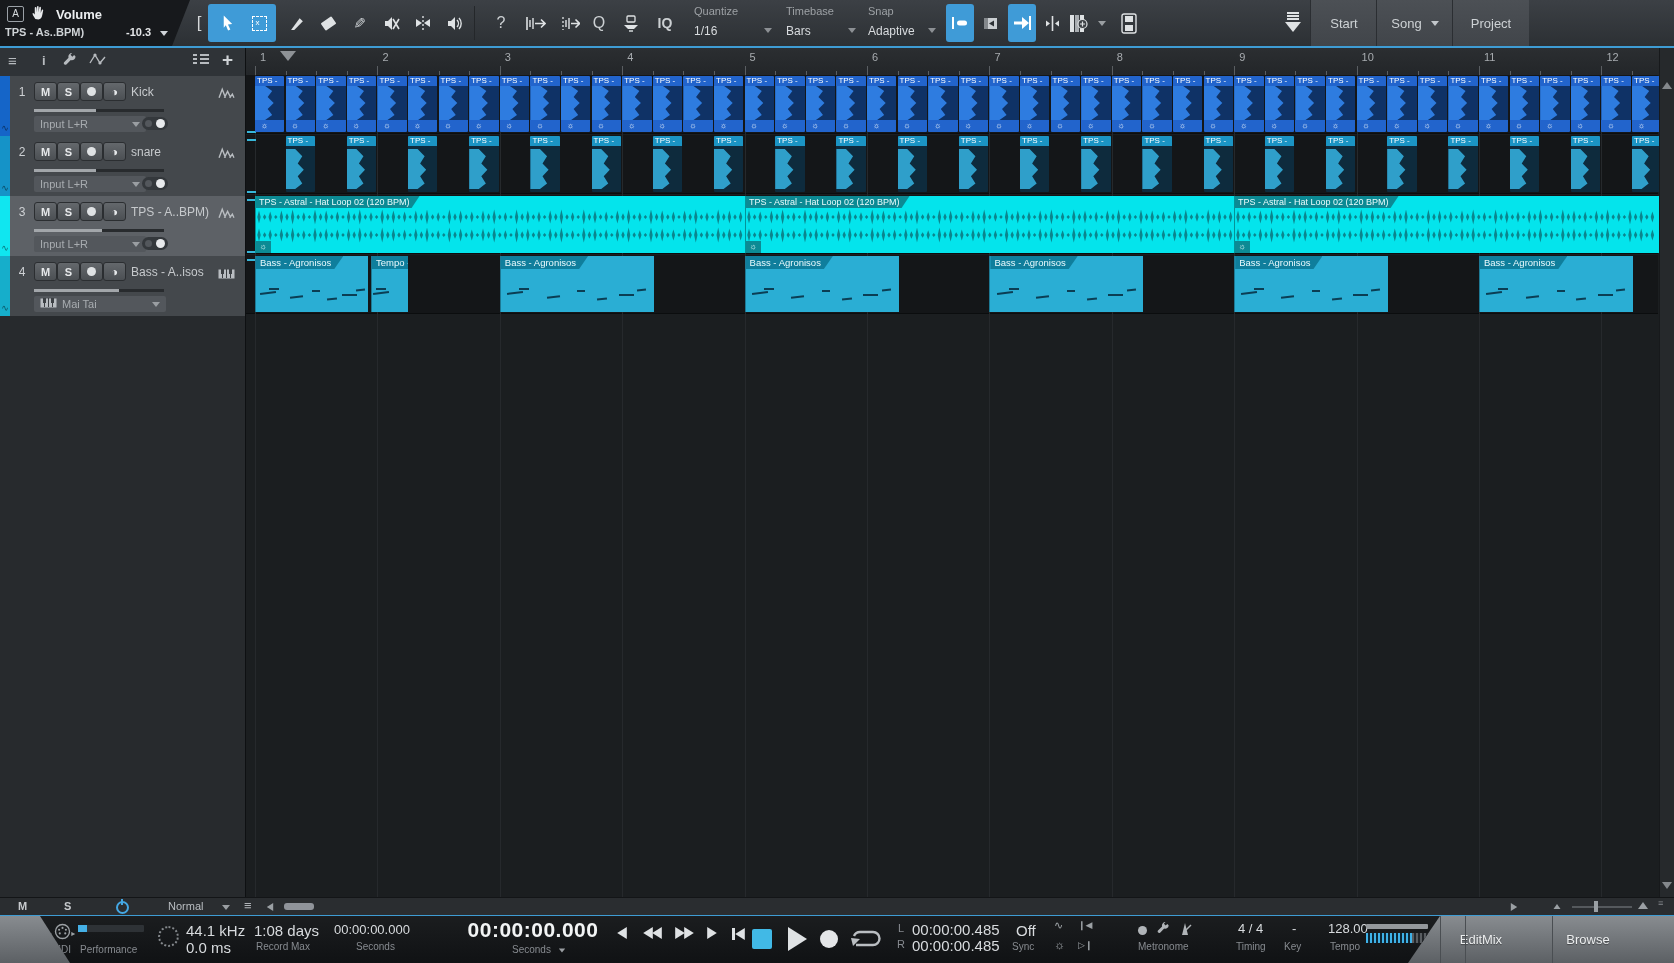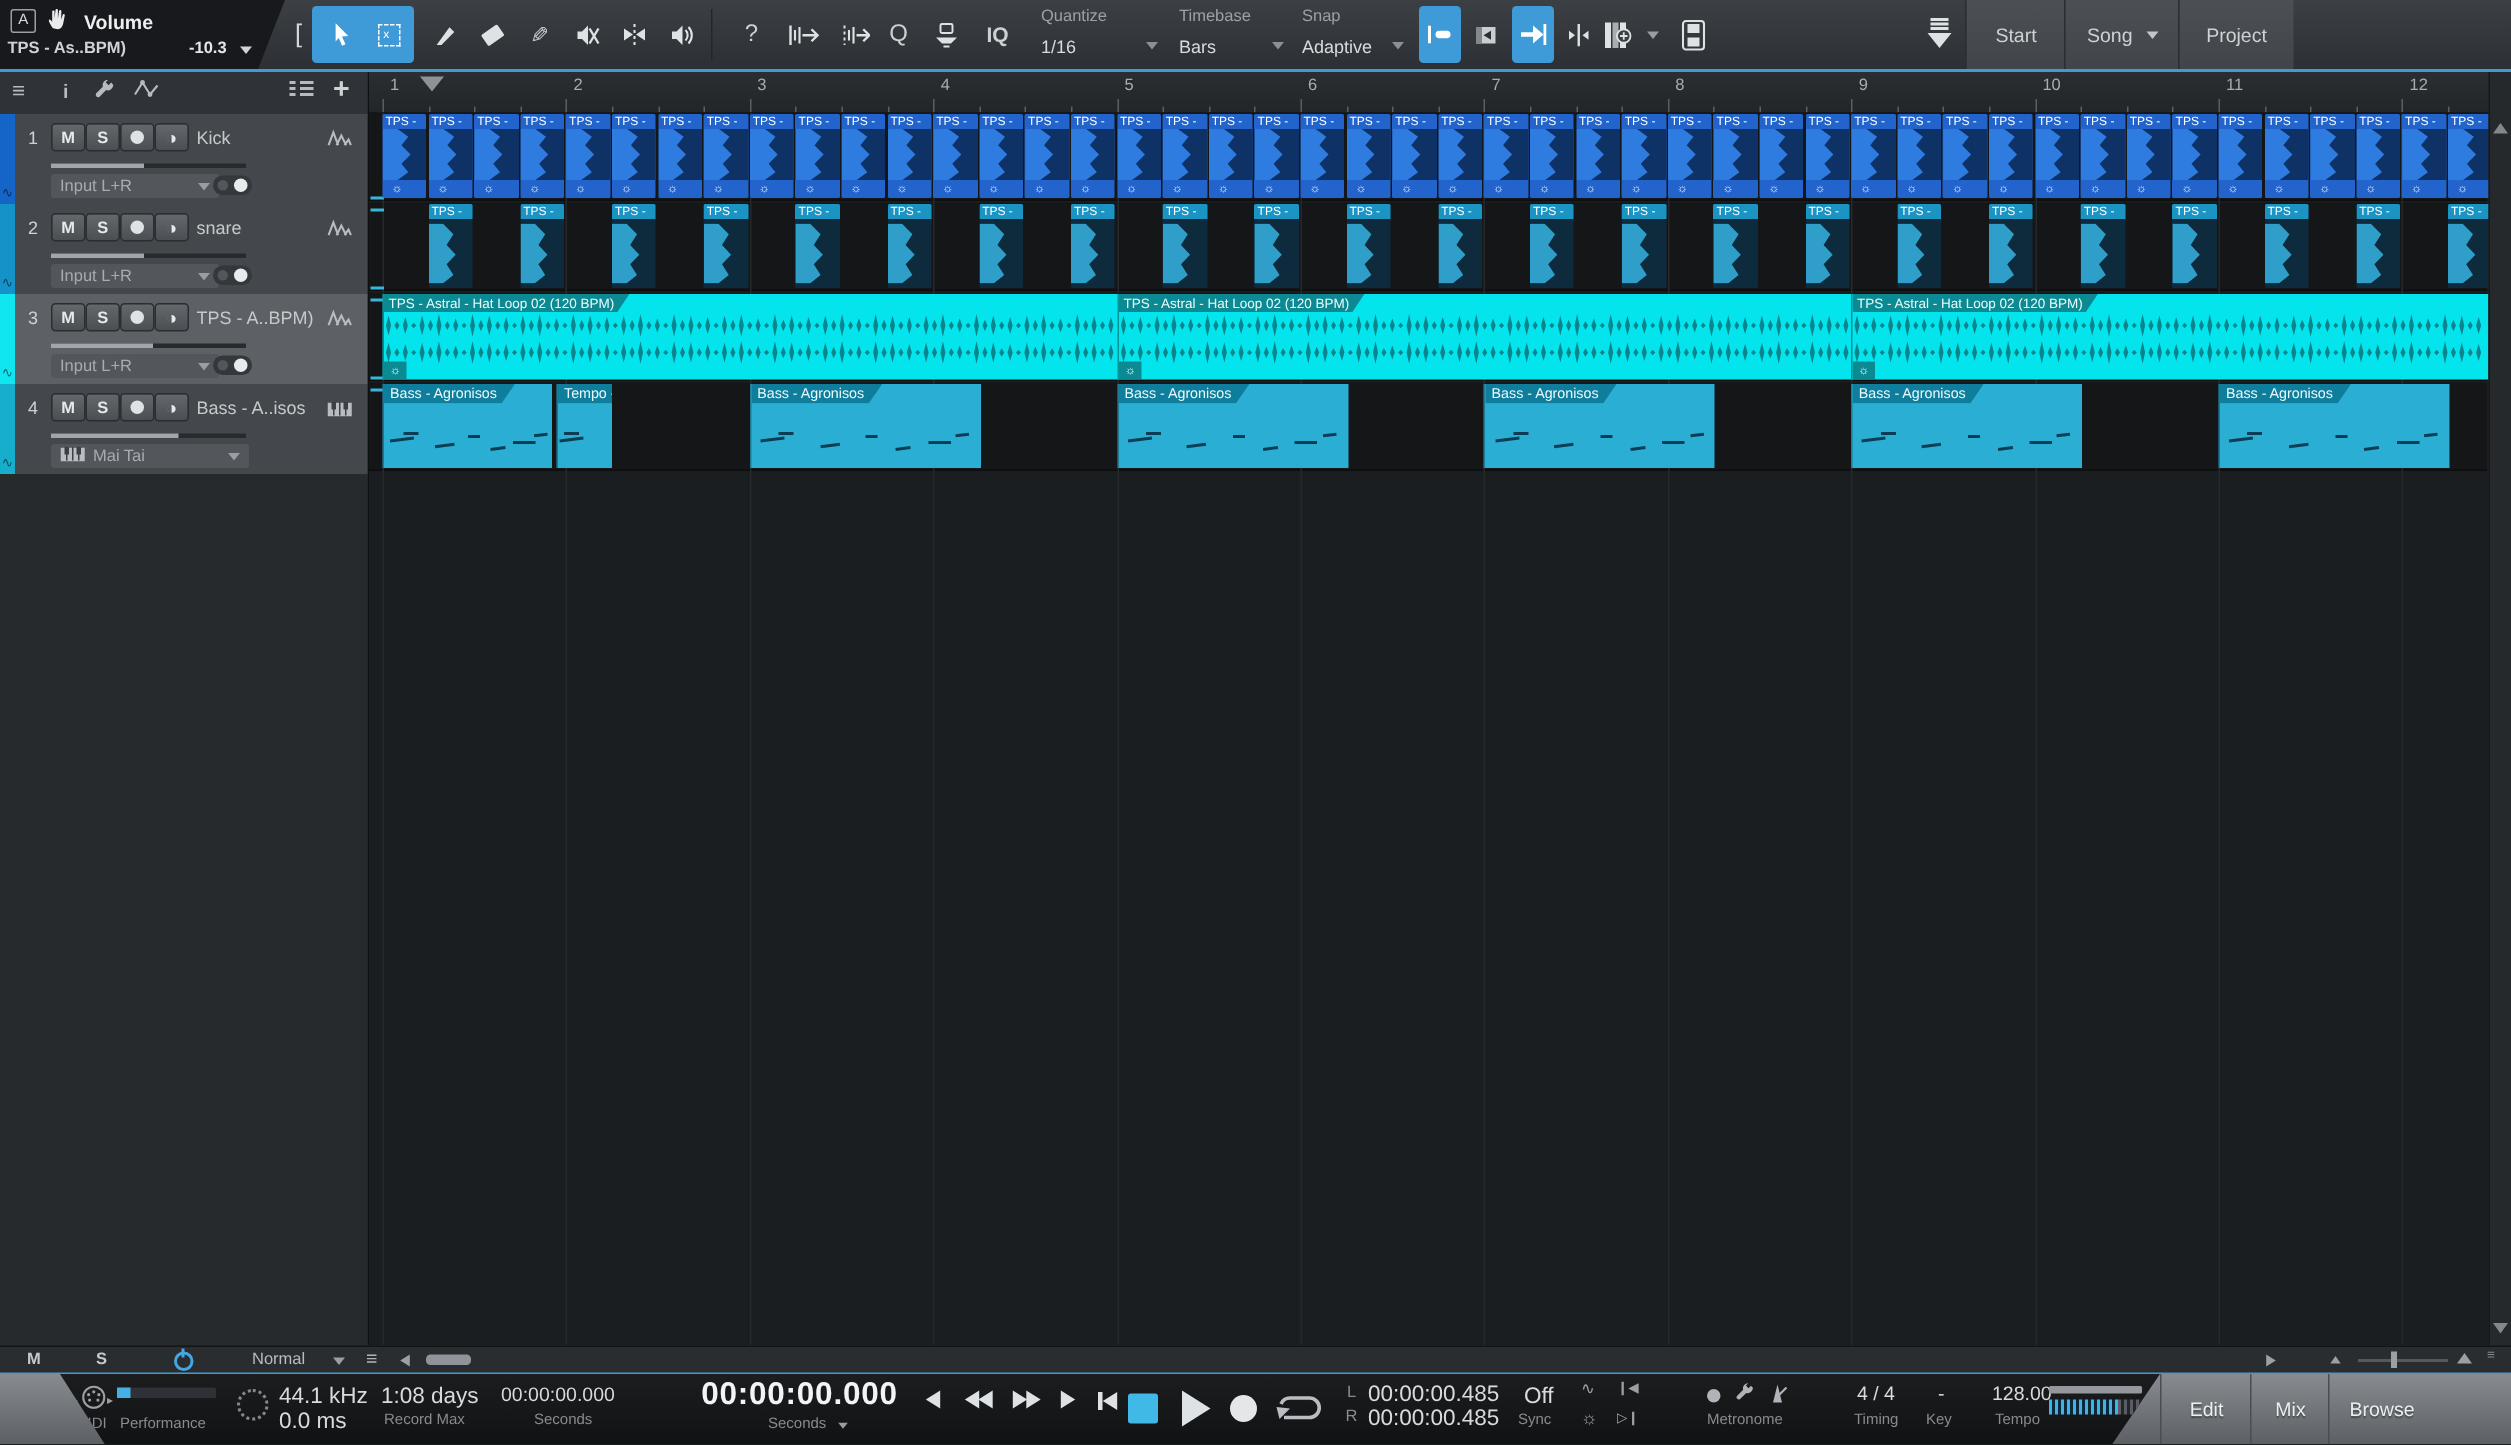--- a/index.html
+++ b/index.html
@@ -1074,16 +1074,16 @@
       <div class="abs" style="left:1326px;top:8px;width:62px;height:5px;background:#94989c;border-radius:1px;"></div>
       <div class="abs seg-blue" style="left:1326px;top:17px;width:46px;height:10px;"></div>
       <div class="abs seg-gray" style="left:1372px;top:17px;width:16px;height:10px;"></div>
       <div class="abs" style="left:1396px;top:16px;width:27px;height:14px;background:#0c0e10;border-radius:7px;">
         <span style="position:absolute;left:2px;top:2px;width:10px;height:10px;border-radius:50%;background:#17191b;border:2px solid #2d6e8e;box-sizing:border-box;"></span>
         <span style="position:absolute;right:2px;top:2px;width:10px;height:10px;border-radius:50%;background:#47c0ee;"></span>
       </div>
     </div>
 
     <div class="ebtn" style="left:1440px;width:60px;">Edit</div>
-    <div class="ebtn" style="left:1500px;width:52px;">Mix</div>
+    <div class="ebtn" style="left:1465px;width:52px;">Mix</div>
     <div class="ebtn" style="left:1552px;width:70px;">Browse</div>
   </div>
 </div>
 
 </body></html>

